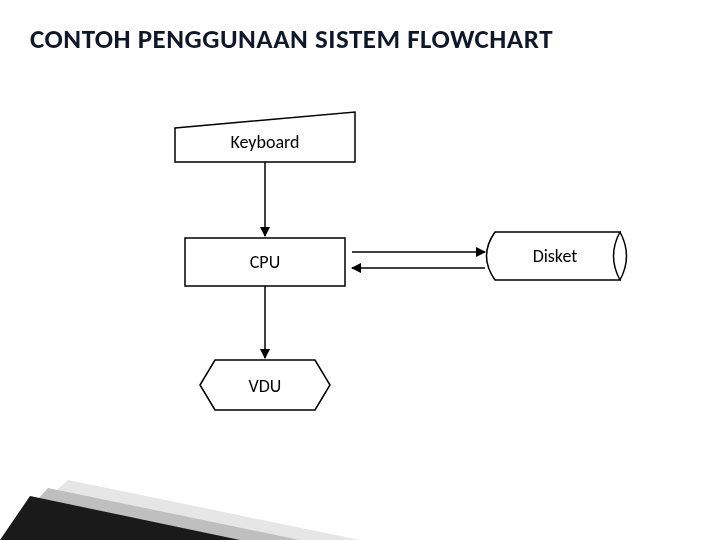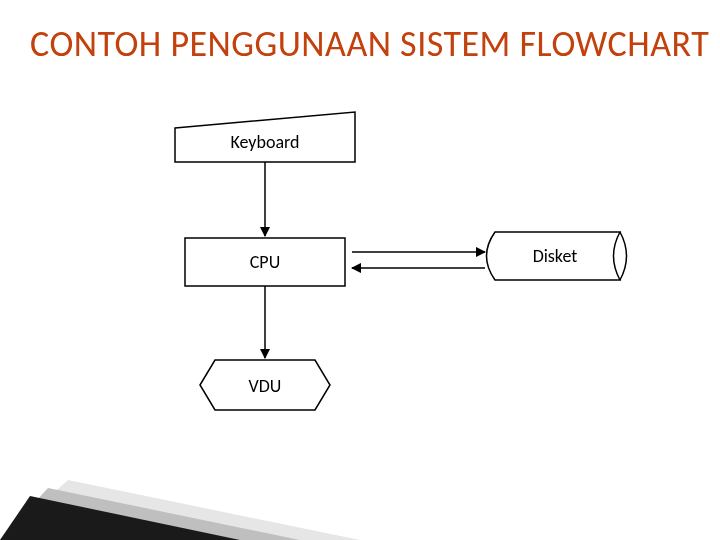--- a/index.html
+++ b/index.html
@@ -9,23 +9,23 @@
     height: 540px;
     background: #ffffff;
     font-family: "Calibri", "Segoe UI", Arial, sans-serif;
     position: relative;
     overflow: hidden;
   }
   .title {
     position: absolute;
     left: 30px;
     top: 22px;
-    font-size: 36px;
-    font-weight: 400;
-    color: #c2410c;
+    font-size: 27px;
+    font-weight: 700;
+    color: #0f172a;
     letter-spacing: 0.5px;
   }
   svg.diagram {
     position: absolute;
     left: 0;
     top: 0;
   }
   .label {
     font-family: "Calibri", "Segoe UI", Arial, sans-serif;
     font-size: 18px;

